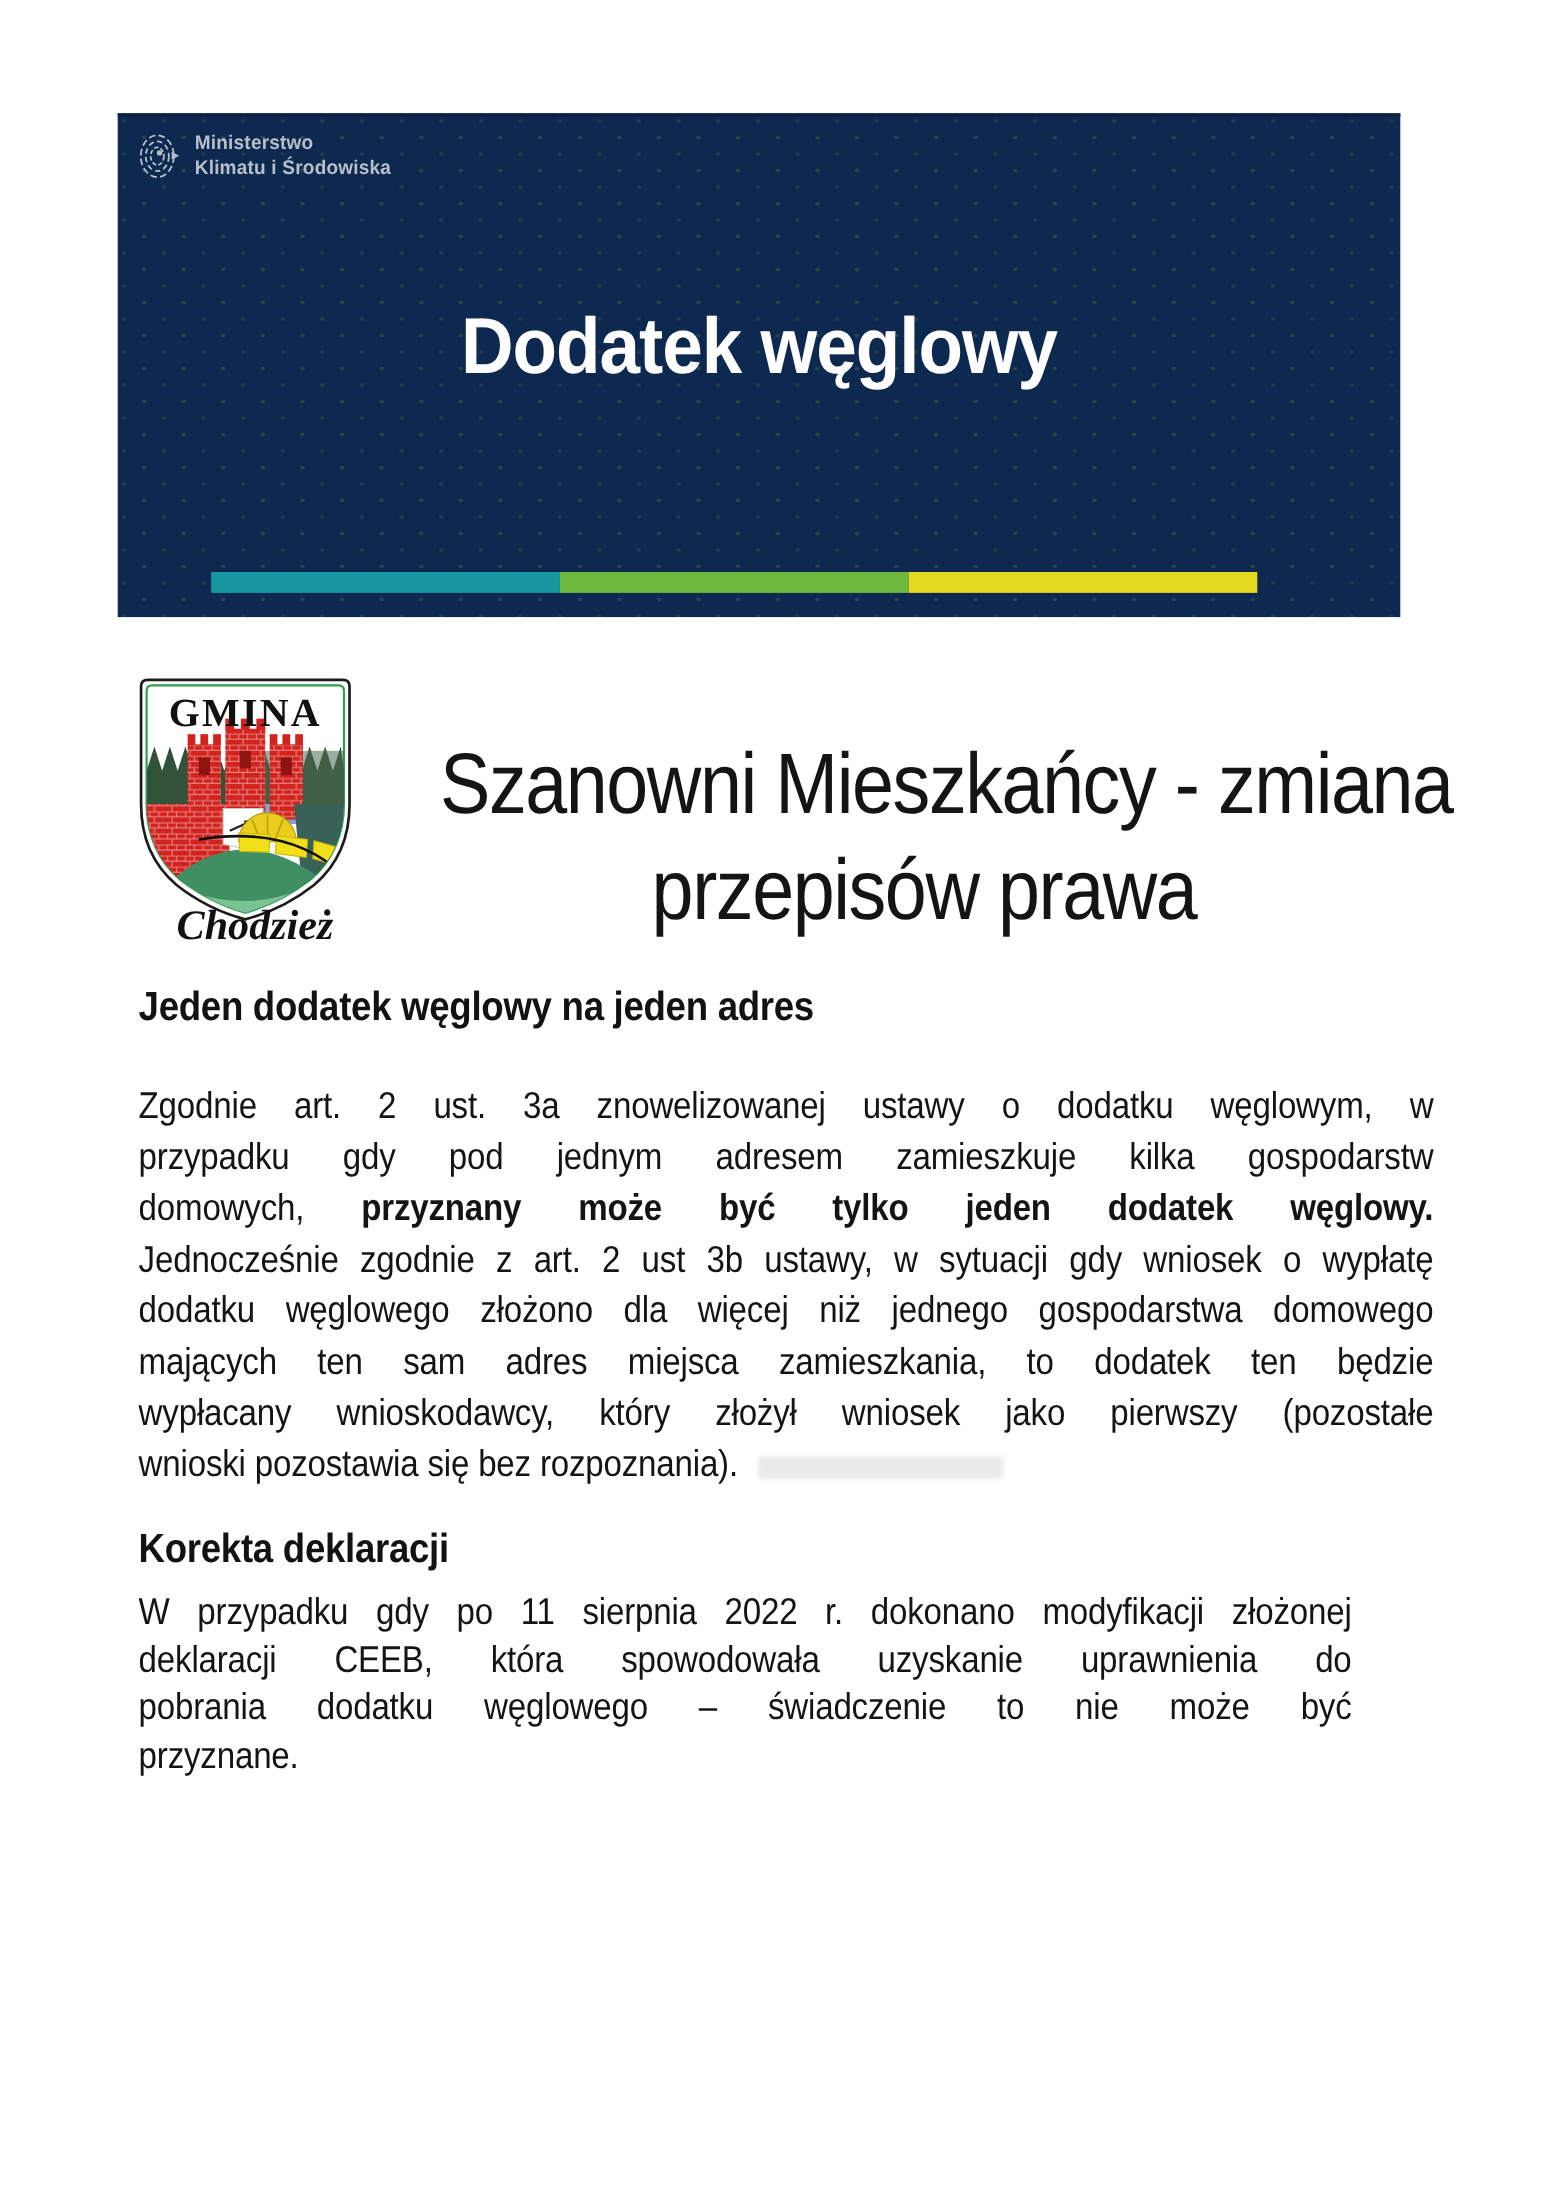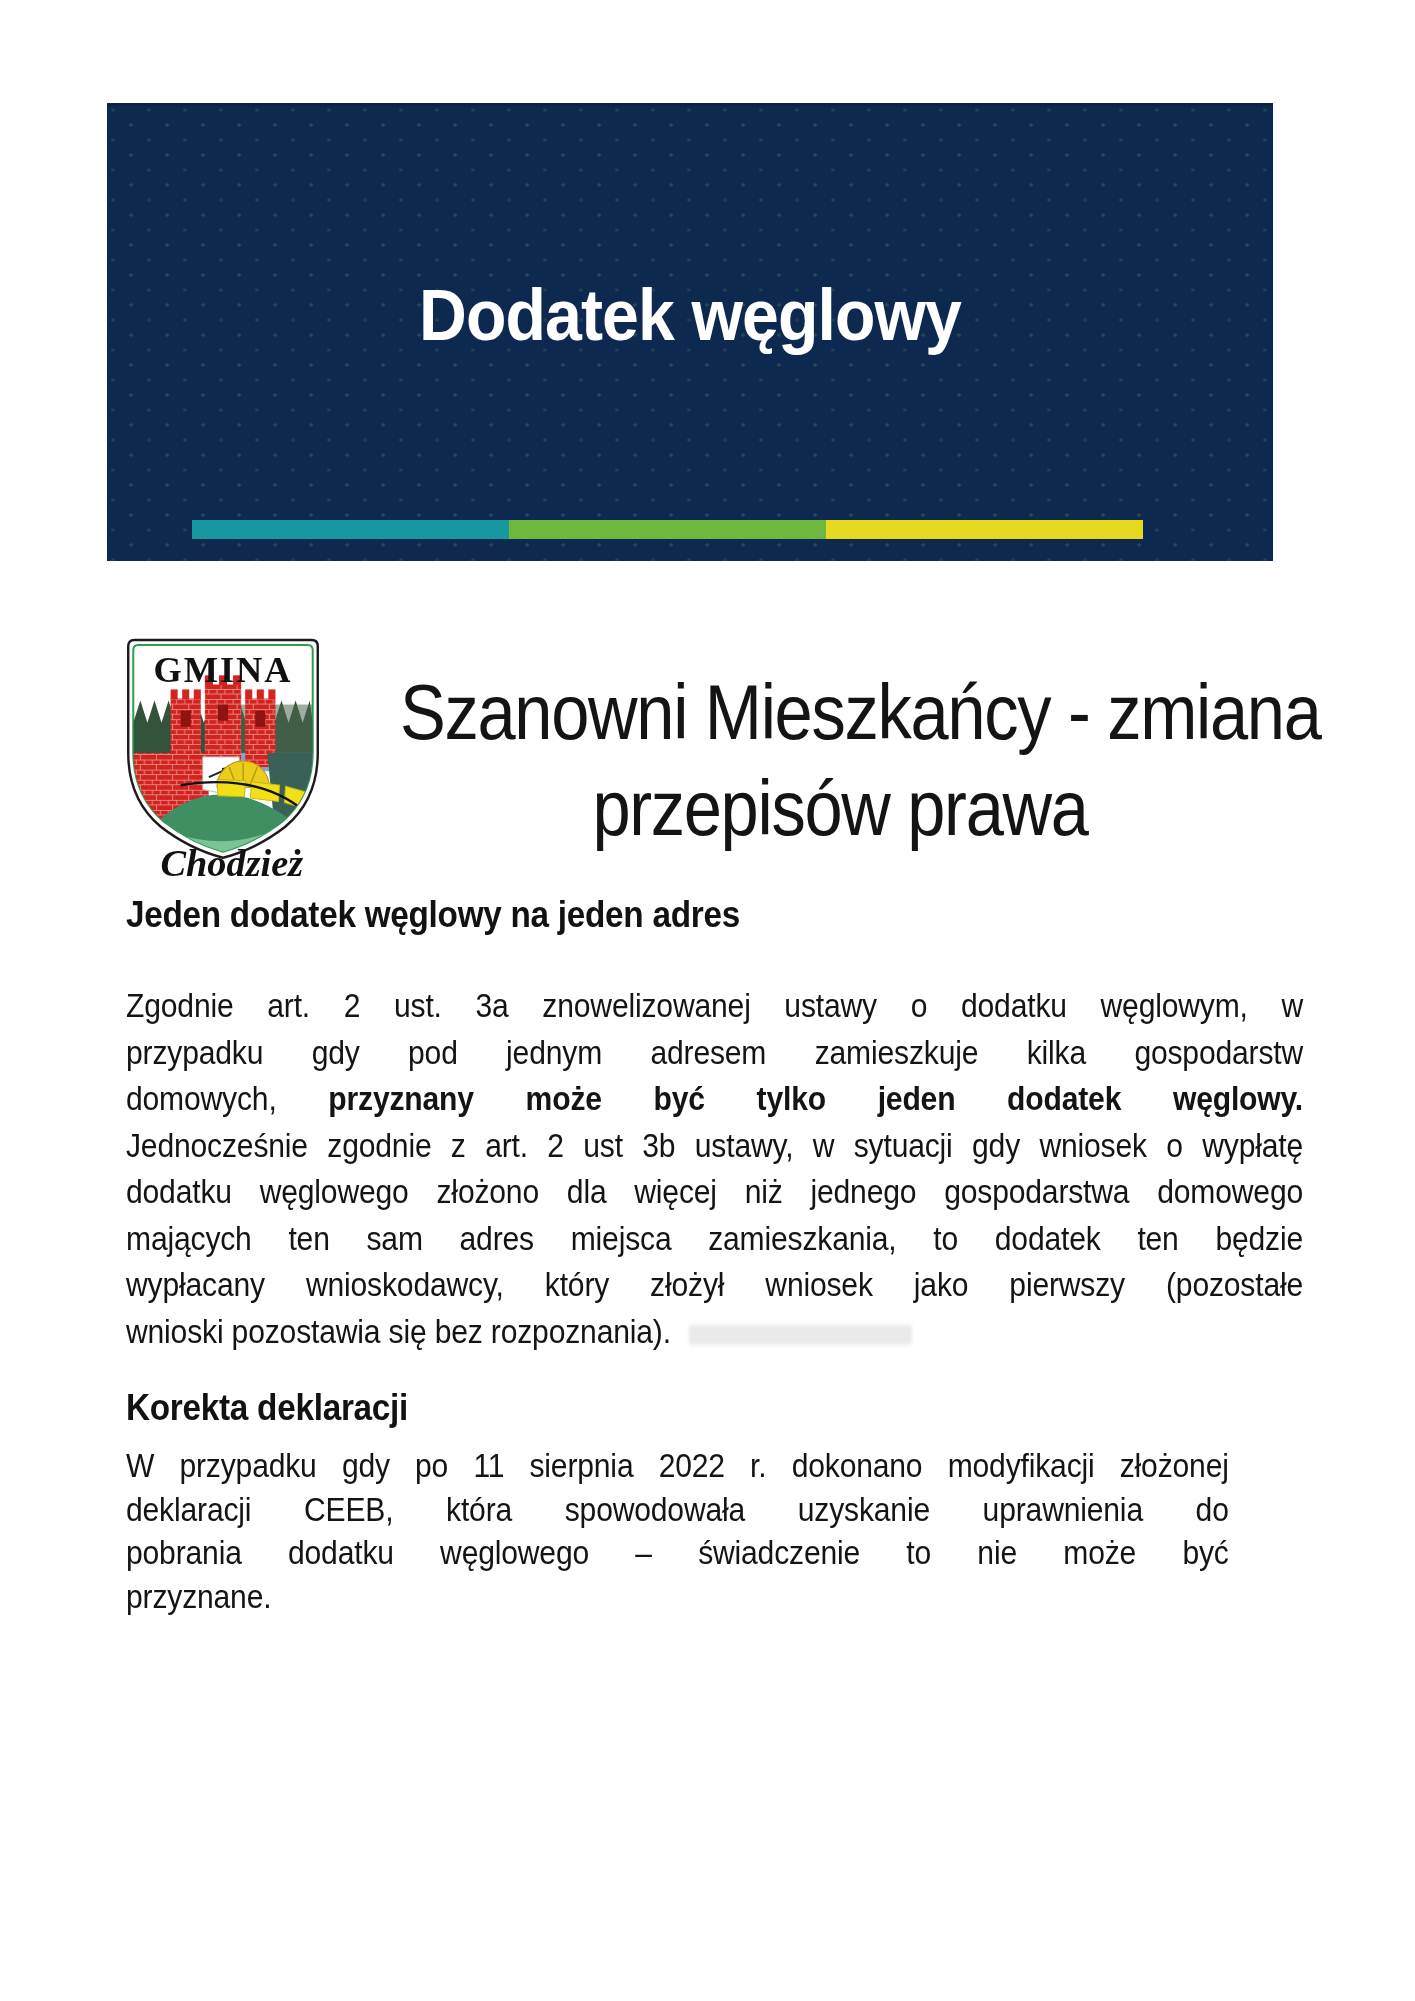--- a/index.html
+++ b/index.html
@@ -26,21 +26,21 @@
   }
   .banner-title{
     position:absolute; left:0; right:0; top:168px; text-align:center;
     color:#ffffff; font-size:72px; font-weight:700; letter-spacing:-1px;
     transform:scaleX(.92); transform-origin:50% 0; white-space:nowrap;
   }
   .stripe{position:absolute; left:85px; top:414px; width:951px; height:19px; display:flex;}
   .stripe > div{flex:1 1 0;}
 
   
-  .crest{position:absolute; left:116px; top:634px; width:214px; height:250px;}
+  .crest{position:absolute; left:116px; top:612px; width:214px; height:250px;}
   .crest svg{overflow:visible;}
 
   
   .heading{
     position:absolute; left:340px; top:664px; width:1000px; text-align:center;
     font-size:78px; line-height:96px; letter-spacing:-1.5px; color:#141414;
     transform:scaleX(.88); transform-origin:50% 0; white-space:nowrap;
   }
 
   
@@ -65,20 +65,35 @@
     display:inline-block; width:252px; height:20px; margin-left:20px;
     background:#eaeaea; filter:blur(2px); border-radius:3px; vertical-align:-2px;
   }
 </style>
 </head>
 <body>
 
 <div class="page">
 
   <div class="banner" style="background-color: rgb(13, 41, 80);">
+    <div class="ministry">
+      <svg class="ministry-eagle" viewBox="0 0 44 48">
+        <g fill="none" stroke="#d3d9e2" stroke-width="1.6">
+          <ellipse cx="20" cy="24" rx="15" ry="19" stroke-dasharray="6 3"></ellipse>
+          <ellipse cx="20" cy="24" rx="10.5" ry="13.5" stroke-dasharray="5 3"></ellipse>
+          <ellipse cx="20" cy="24" rx="6" ry="8" stroke-dasharray="4 2"></ellipse>
+        </g>
+        <circle cx="22" cy="21" r="2.4" fill="#d3d9e2"></circle>
+        <path d="M33 20 l7 3.5 -7 3.5 z" fill="#d3d9e2"></path>
+      </svg>
+      <div class="ministry-name">
+        <div>Ministerstwo</div>
+        <div>Klimatu i Środowiska</div>
+      </div>
+    </div>
 
     <div class="banner-title">Dodatek węglowy</div>
 
     <div class="stripe">
       <div style="background-color: rgb(23, 152, 160);"></div>
       <div style="background-color: rgb(111, 184, 62);"></div>
       <div style="background-color: rgb(229, 216, 32);"></div>
     </div>
   </div>
 

